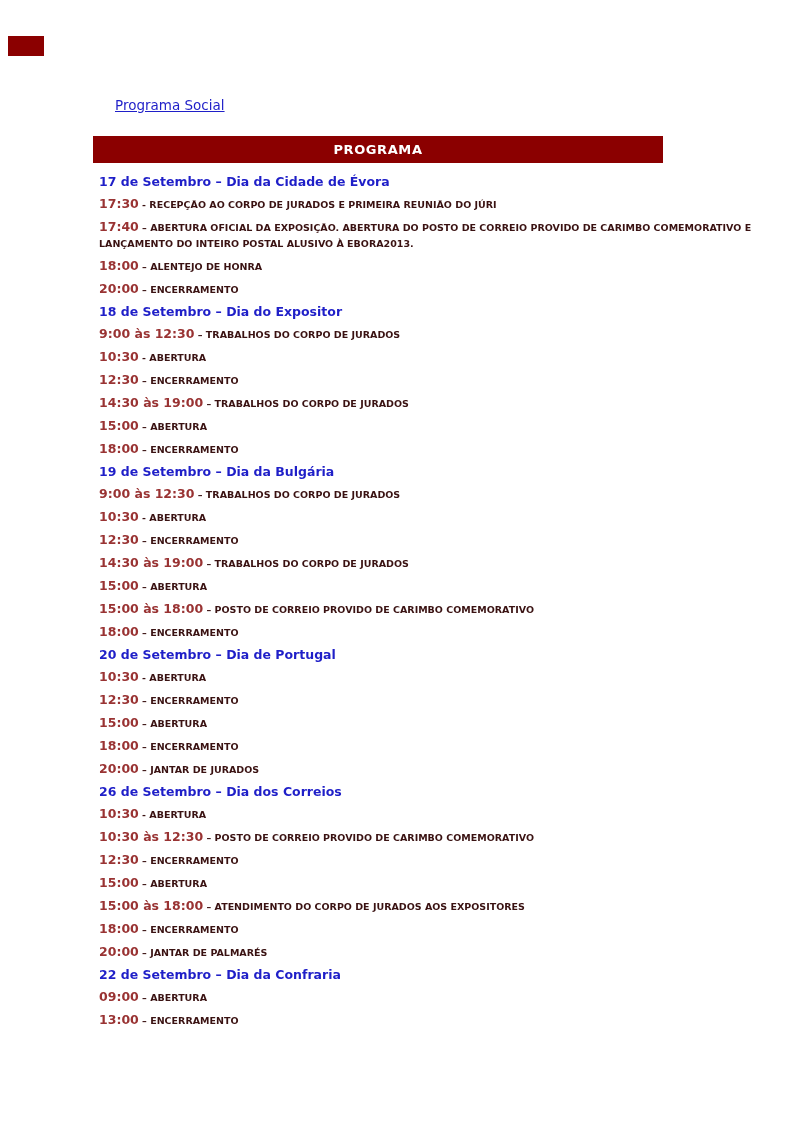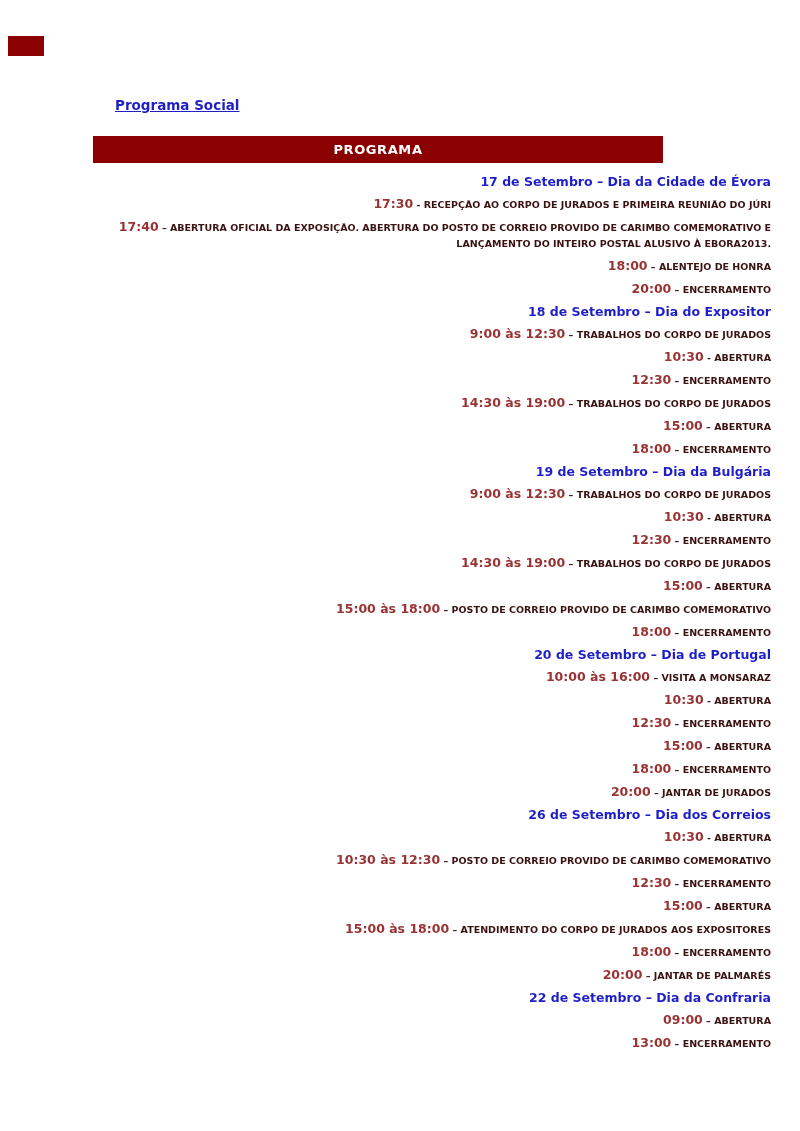--- a/index.html
+++ b/index.html
@@ -8,33 +8,33 @@
     width: 800px; height: 1131px; position: relative;
     font-family: "DejaVu Sans", "Liberation Sans", sans-serif;
     overflow: hidden;
   }
   .corner-rect {
     position: absolute; left: 8px; top: 36px;
     width: 36px; height: 20px; background: #8B0000;
   }
   .title-link {
     position: absolute; left: 115px; top: 97px;
-    color: #1F1FC8; font-weight: bold; font-size: 13.5px;
+    color: #1F1FC8; font-weight: normal; font-size: 13.5px;
     text-decoration: underline; cursor: pointer;
   }
   .banner {
     position: absolute; left: 93px; top: 136px;
     width: 570px; height: 27px; background: #8B0000;
     display: flex; align-items: center; justify-content: center;
   }
   .banner-title {
     color: #ffffff; font-weight: bold; font-size: 13px; letter-spacing: 0.6px;
   }
   .schedule {
-    position: absolute; left: 93px; top: 174px; width: 678px; text-align: right;
+    position: absolute; left: 99px; top: 174px; width: 678px;
   }
   .day-heading {
     color: #1F1FC8; font-weight: bold; font-size: 12.5px;
     line-height: 15px; margin: 0 0 7px 0; padding-top: 0;
   }
   .entry {
     margin: 0 0 7px 0; line-height: 14px;
   }
   .entry .time {
     color: #993333; font-weight: bold; font-size: 12.5px;
@@ -69,21 +69,20 @@
     <div class="entry"><span class="time">18:00</span><span class="desc"> – ENCERRAMENTO</span></div>
     <div class="day-heading">19 de Setembro – Dia da Bulgária</div>
     <div class="entry"><span class="time">9:00 às 12:30</span><span class="desc"> – TRABALHOS DO CORPO DE JURADOS</span></div>
     <div class="entry"><span class="time">10:30</span><span class="desc"> - ABERTURA</span></div>
     <div class="entry"><span class="time">12:30</span><span class="desc"> – ENCERRAMENTO</span></div>
     <div class="entry"><span class="time">14:30 às 19:00</span><span class="desc"> – TRABALHOS DO CORPO DE JURADOS</span></div>
     <div class="entry"><span class="time">15:00</span><span class="desc"> – ABERTURA</span></div>
     <div class="entry"><span class="time">15:00 às 18:00</span><span class="desc"> – POSTO DE CORREIO PROVIDO DE CARIMBO COMEMORATIVO</span></div>
     <div class="entry"><span class="time">18:00</span><span class="desc"> – ENCERRAMENTO</span></div>
     <div class="day-heading">20 de Setembro – Dia de Portugal</div>
-    <div class="entry"><span class="time">10:00 às 16:00</span><span class="desc"> – VISITA A MONSARAZ</span></div>
     <div class="entry"><span class="time">10:30</span><span class="desc"> - ABERTURA</span></div>
     <div class="entry"><span class="time">12:30</span><span class="desc"> – ENCERRAMENTO</span></div>
     <div class="entry"><span class="time">15:00</span><span class="desc"> – ABERTURA</span></div>
     <div class="entry"><span class="time">18:00</span><span class="desc"> – ENCERRAMENTO</span></div>
     <div class="entry"><span class="time">20:00</span><span class="desc"> – JANTAR DE JURADOS</span></div>
     <div class="day-heading">26 de Setembro – Dia dos Correios</div>
     <div class="entry"><span class="time">10:30</span><span class="desc"> - ABERTURA</span></div>
     <div class="entry"><span class="time">10:30 às 12:30</span><span class="desc"> – POSTO DE CORREIO PROVIDO DE CARIMBO COMEMORATIVO</span></div>
     <div class="entry"><span class="time">12:30</span><span class="desc"> – ENCERRAMENTO</span></div>
     <div class="entry"><span class="time">15:00</span><span class="desc"> – ABERTURA</span></div>

